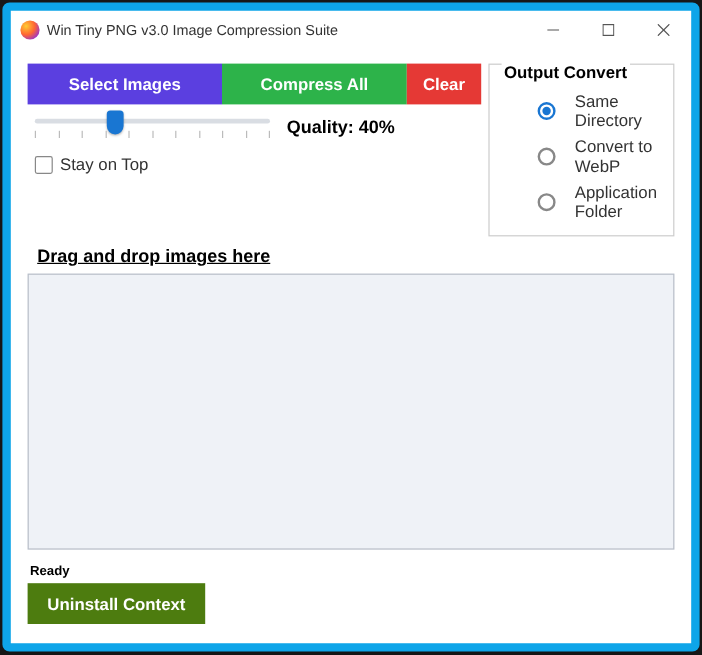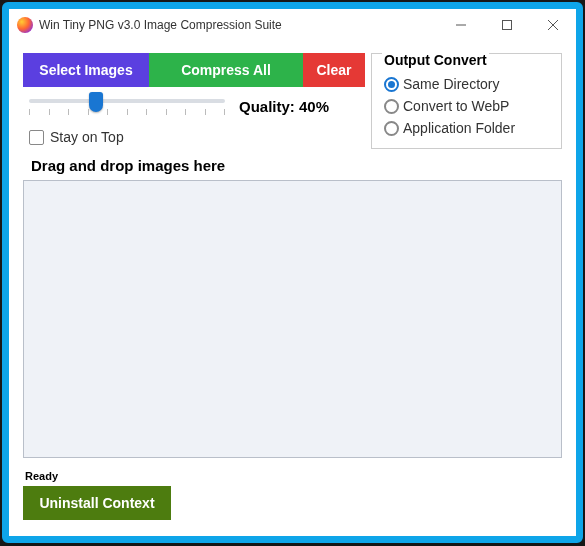--- a/index.html
+++ b/index.html
@@ -67,21 +67,21 @@
     display: flex;
     align-items: center;
     justify-content: center;
     color: #fff;
     font-weight: 600;
     font-size: 14px;
     padding: 0 16px;
     border: none;
     cursor: pointer;
   }
-  .btn-purple { background: #5b3fe0; width: 126px; }
+  .btn-purple { background: #5b3fe0; width: 162px; }
   .btn-green  { background: #2db34a; width: 154px; }
   .btn-red    { background: #e53935; width: 62px; }
 
   .slider-row {
     display: flex;
     align-items: center;
     margin-top: 6px;
     gap: 14px;
   }
   .slider-wrap {
@@ -155,22 +155,23 @@
     position: relative;
     top: -2px;
     background: #fff;
     display: inline-block;
     padding: 0 2px;
     margin-left: -2px;
   }
   .radio-row {
     display: flex;
     align-items: center;
-    gap: 4px;
+    gap: 16px;
     margin-top: 6px;
+    margin-left: 28px;
   }
   .radio {
     width: 15px; height: 15px;
     border: 2px solid #888;
     border-radius: 50%;
     position: relative;
     flex-shrink: 0;
   }
   .radio.checked { border-color: #1976d2; }
   .radio.checked::after {
@@ -181,20 +182,21 @@
     background: #1976d2;
     border-radius: 50%;
   }
 
   .drag-label {
     font-weight: 700;
     font-size: 15px;
     margin-top: 8px;
     margin-left: 8px;
     color: #000;
+    text-decoration: underline;
   }
   .drop-zone {
     flex: 1;
     margin-top: 6px;
     border: 1px solid #b9bfc9;
     background: #eff2f7;
   }
   .status {
     font-weight: 700;
     font-size: 11px;

